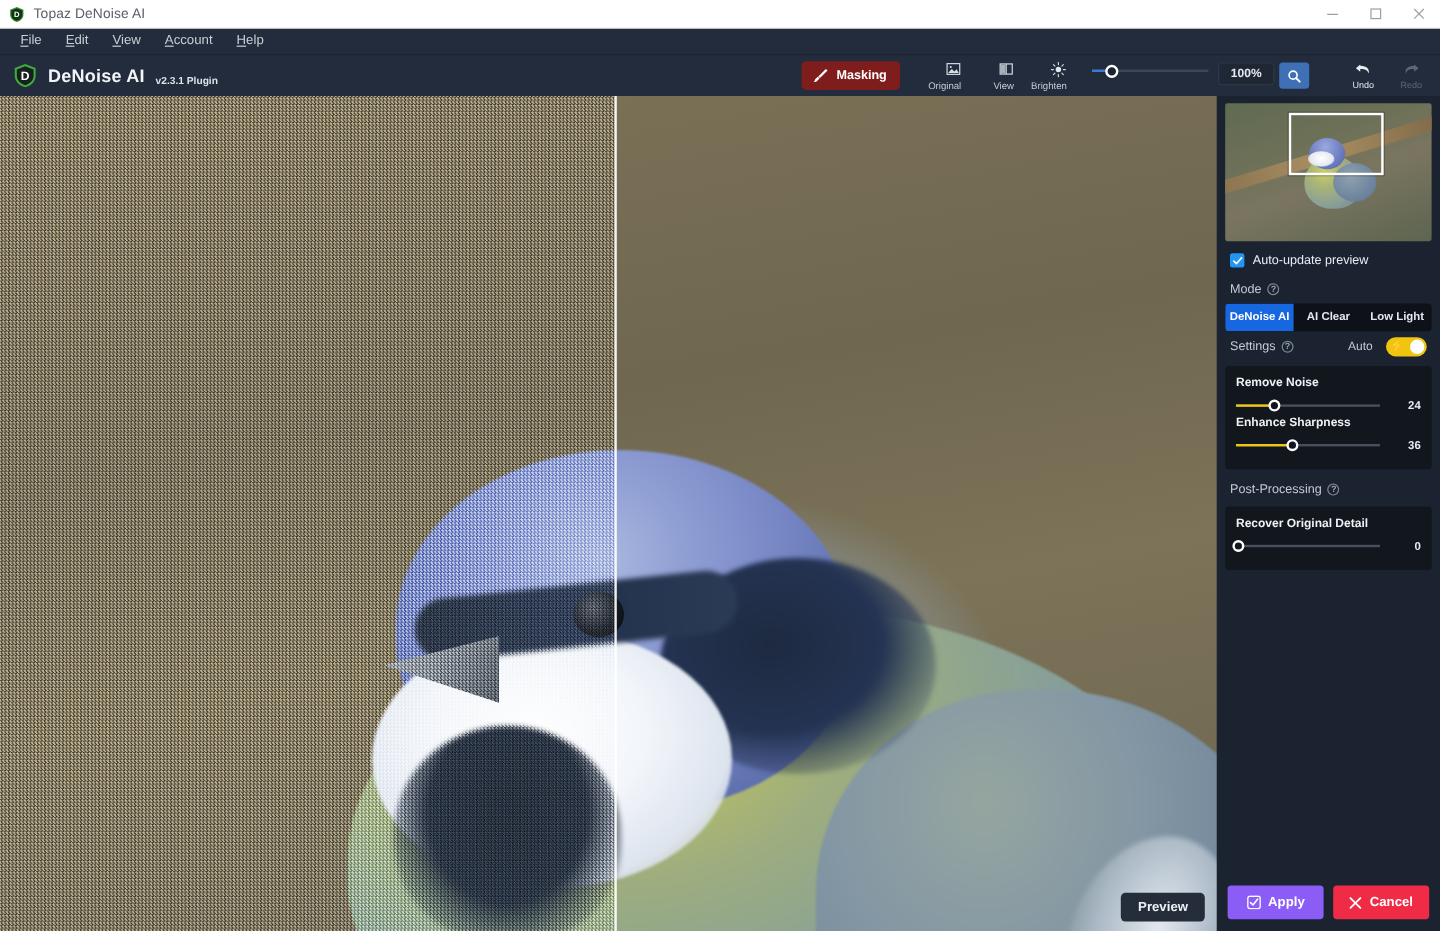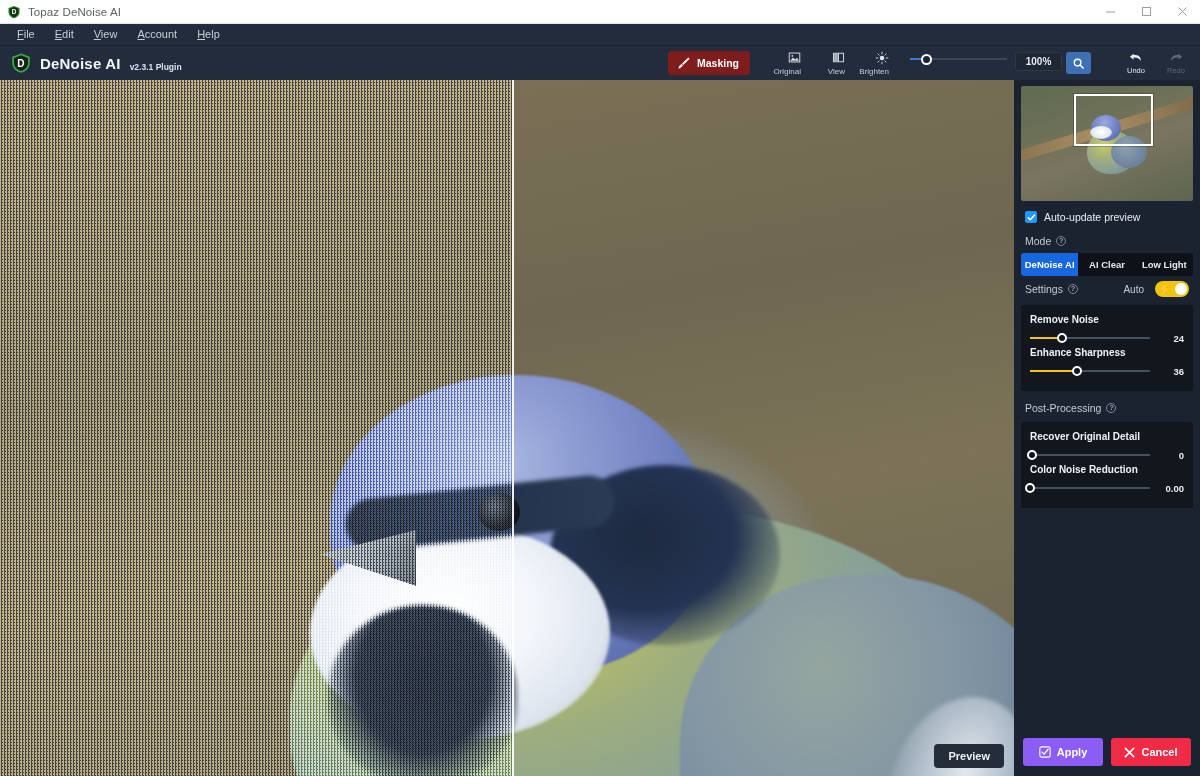--- a/index.html
+++ b/index.html
@@ -491,31 +491,20 @@
         <div class="name">Recover Original Detail</div>
         <div class="slider-line">
           <span class="strack">
             <span class="bg"></span>
             <span class="fill" style="width:2%"></span>
             <span class="knob" style="left:2%"></span>
           </span>
           <span class="sval">0</span>
         </div>
       </div>
-      <div class="slider-row">
-        <div class="name">Color Noise Reduction</div>
-        <div class="slider-line">
-          <span class="strack">
-            <span class="bg"></span>
-            <span class="fill" style="width:0%"></span>
-            <span class="knob" style="left:0%"></span>
-          </span>
-          <span class="sval">0.00</span>
-        </div>
-      </div>
     </div>
 
     <div class="spacer"></div>
 
     <div class="actions">
       <div class="act apply">
         <svg width="12" height="12" viewBox="0 0 14 14">
           <rect x="1" y="1" width="12" height="12" rx="2" fill="none" stroke="#ffffff" stroke-width="1.3"></rect>
           <path d="M3.6 7.2 L6 9.5 L10.6 3.8" fill="none" stroke="#ffffff" stroke-width="1.5" stroke-linecap="round" stroke-linejoin="round"></path>
         </svg>

